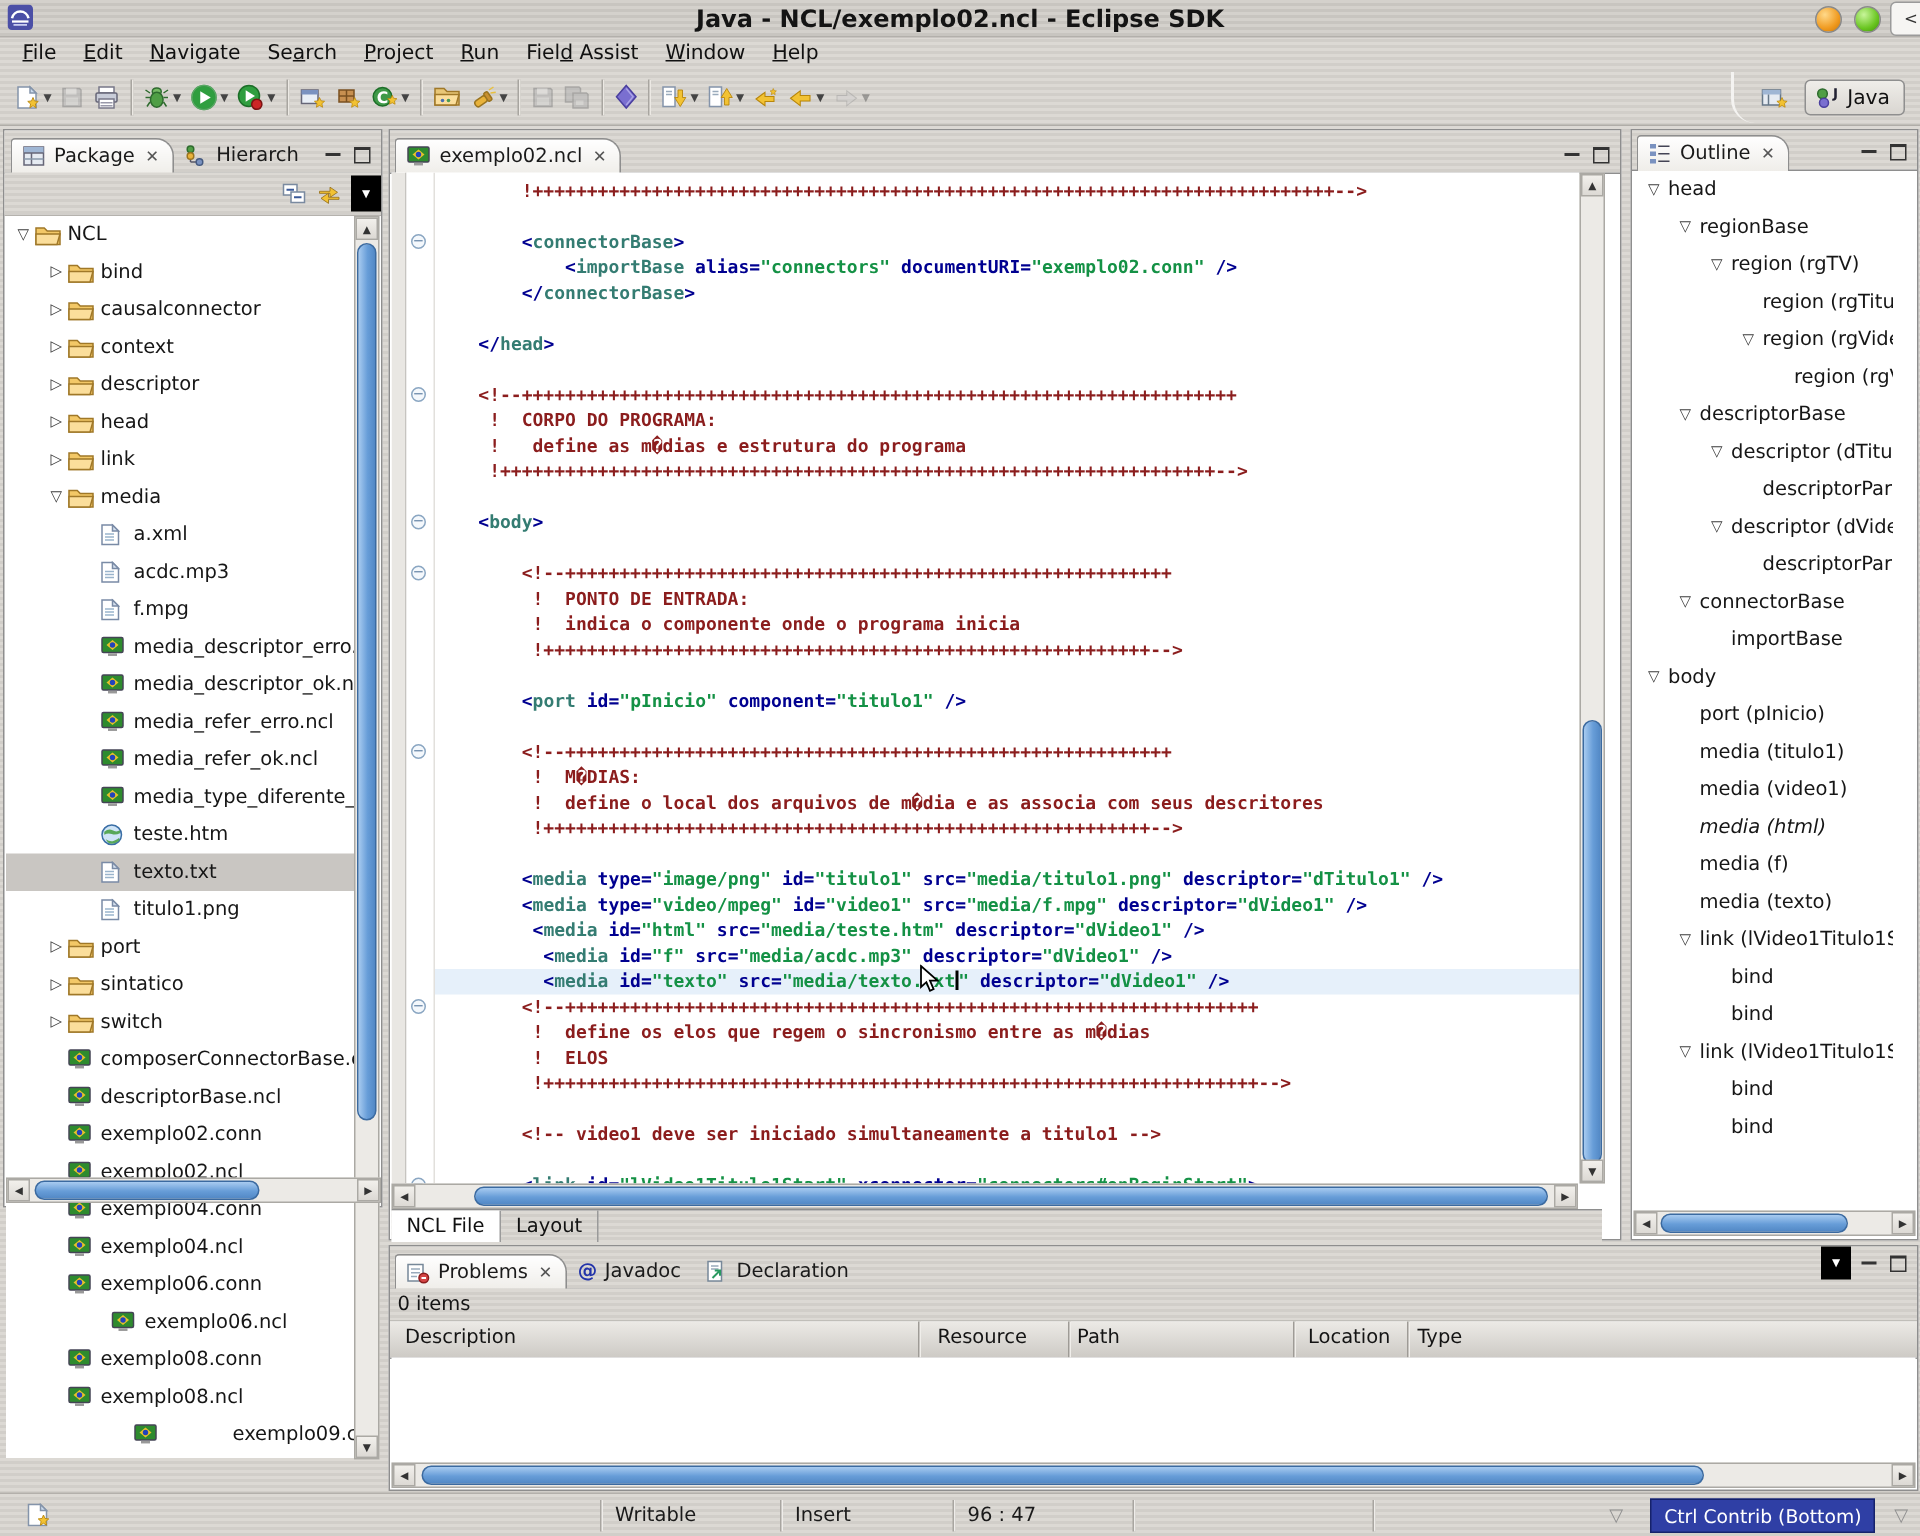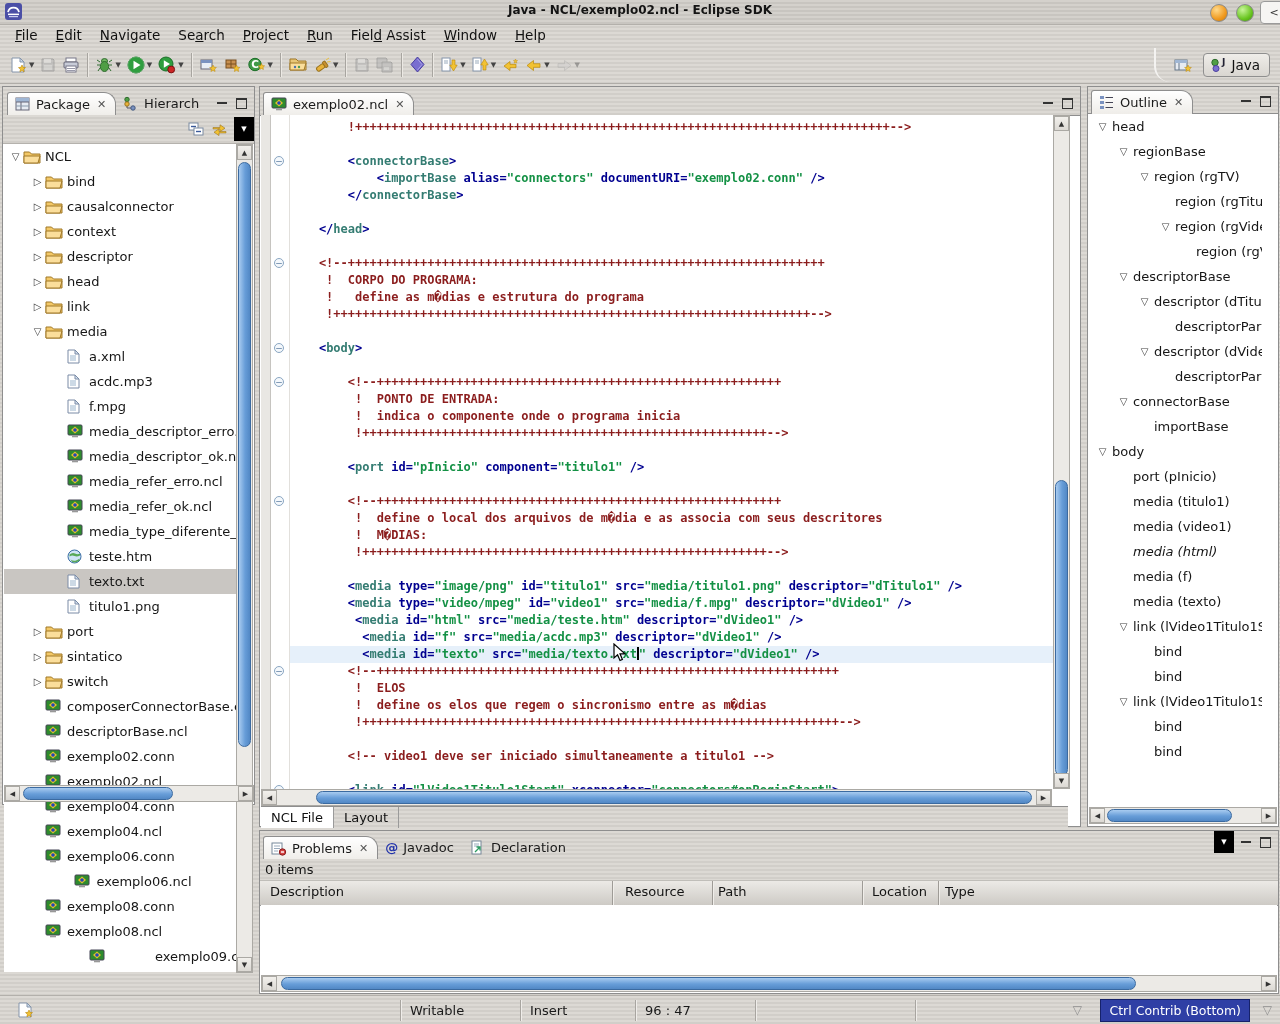--- a/index.html
+++ b/index.html
@@ -10,21 +10,21 @@
     -webkit-font-smoothing:antialiased;
   }
   .abs{position:absolute}
   .ic{display:inline-flex;align-items:center;justify-content:center;line-height:0}
 
   
   #titlebar{left:0;top:0;width:1280px;height:24px;
     background:repeating-linear-gradient(180deg,#d4d1cc 0 2px,#c8c5c0 2px 4px);
     border-bottom:1px solid #b3b0ab}
   #titlebar .title{position:absolute;left:0;right:0;top:3px;text-align:center;
-    font-size:12px;font-weight:bold;color:#141414}
+    font-size:16px;font-weight:bold;color:#141414}
   .winball{position:absolute;top:4px;width:16px;height:16px;border-radius:50%;border:1px solid #8a8a8a}
   #ball-min{right:52px;background:radial-gradient(circle at 35% 30%,#ffd98a,#f09a1f 60%,#c97608)}
   #ball-max{right:26px;background:radial-gradient(circle at 35% 30%,#c8f59a,#69c520 60%,#3f8f0a)}
   #btn-shade{right:-8px;top:1px;width:26px;height:21px;background:#f6f5f3;border:1px solid #9a9a9a;
     border-radius:4px;font-size:11px;color:#333;display:flex;align-items:center;justify-content:center}
 
   
   #menubar{left:0;top:24px;width:1280px;height:22px;display:flex;align-items:center;padding-left:6px;box-sizing:border-box}
   .menu-item{font-size:13.5px;color:#111;padding:1px 9px;white-space:pre}
   .menu-item .u{text-decoration:underline}
@@ -953,32 +953,32 @@
         <div class="cl"><span class="p">    &lt;</span><span class="t">body</span><span class="p">&gt;</span></div>
         <div class="cl"></div>
         <div class="cl"><span class="c">        &lt;!--++++++++++++++++++++++++++++++++++++++++++++++++++++++++</span></div>
         <div class="cl"><span class="c">         !  PONTO DE ENTRADA:</span></div>
         <div class="cl"><span class="c">         !  indica o componente onde o programa inicia</span></div>
         <div class="cl"><span class="c">         !++++++++++++++++++++++++++++++++++++++++++++++++++++++++--&gt;</span></div>
         <div class="cl"></div>
         <div class="cl"><span class="p">        &lt;</span><span class="t">port</span><span class="x"> </span><span class="a">id</span><span class="p">=</span><span class="v">"pInicio"</span><span class="x"> </span><span class="a">component</span><span class="p">=</span><span class="v">"titulo1"</span><span class="x"> </span><span class="p">/&gt;</span></div>
         <div class="cl"></div>
         <div class="cl"><span class="c">        &lt;!--++++++++++++++++++++++++++++++++++++++++++++++++++++++++</span></div>
+        <div class="cl"><span class="c">         !  M�DIAS:</span></div>
         <div class="cl"><span class="c">         !  define o local dos arquivos de m�dia e as associa com seus descritores</span></div>
-        <div class="cl"><span class="c">         !  M�DIAS:</span></div>
         <div class="cl"><span class="c">         !++++++++++++++++++++++++++++++++++++++++++++++++++++++++--&gt;</span></div>
         <div class="cl"></div>
         <div class="cl"><span class="p">        &lt;</span><span class="t">media</span><span class="x"> </span><span class="a">type</span><span class="p">=</span><span class="v">"image/png"</span><span class="x"> </span><span class="a">id</span><span class="p">=</span><span class="v">"titulo1"</span><span class="x"> </span><span class="a">src</span><span class="p">=</span><span class="v">"media/titulo1.png"</span><span class="x"> </span><span class="a">descriptor</span><span class="p">=</span><span class="v">"dTitulo1"</span><span class="x"> </span><span class="p">/&gt;</span></div>
         <div class="cl"><span class="p">        &lt;</span><span class="t">media</span><span class="x"> </span><span class="a">type</span><span class="p">=</span><span class="v">"video/mpeg"</span><span class="x"> </span><span class="a">id</span><span class="p">=</span><span class="v">"video1"</span><span class="x"> </span><span class="a">src</span><span class="p">=</span><span class="v">"media/f.mpg"</span><span class="x"> </span><span class="a">descriptor</span><span class="p">=</span><span class="v">"dVideo1"</span><span class="x"> </span><span class="p">/&gt;</span></div>
         <div class="cl"><span class="p">         &lt;</span><span class="t">media</span><span class="x"> </span><span class="a">id</span><span class="p">=</span><span class="v">"html"</span><span class="x"> </span><span class="a">src</span><span class="p">=</span><span class="v">"media/teste.htm"</span><span class="x"> </span><span class="a">descriptor</span><span class="p">=</span><span class="v">"dVideo1"</span><span class="x"> </span><span class="p">/&gt;</span></div>
         <div class="cl"><span class="p">          &lt;</span><span class="t">media</span><span class="x"> </span><span class="a">id</span><span class="p">=</span><span class="v">"f"</span><span class="x"> </span><span class="a">src</span><span class="p">=</span><span class="v">"media/acdc.mp3"</span><span class="x"> </span><span class="a">descriptor</span><span class="p">=</span><span class="v">"dVideo1"</span><span class="x"> </span><span class="p">/&gt;</span></div>
         <div class="cl cur"><span class="p">          &lt;</span><span class="t">media</span><span class="x"> </span><span class="a">id</span><span class="p">=</span><span class="v">"texto"</span><span class="x"> </span><span class="a">src</span><span class="p">=</span><span class="v">"media/texto.txt</span><span class="caret"></span><span class="v">"</span><span class="x"> </span><span class="a">descriptor</span><span class="p">=</span><span class="v">"dVideo1"</span><span class="x"> </span><span class="p">/&gt;</span></div>
         <div class="cl"><span class="c">        &lt;!--++++++++++++++++++++++++++++++++++++++++++++++++++++++++++++++++</span></div>
+        <div class="cl"><span class="c">         !  define os elos que regem o sincronismo entre as m�dias</span></div>
         <div class="cl"><span class="c">         !  ELOS</span></div>
-        <div class="cl"><span class="c">         !  define os elos que regem o sincronismo entre as m�dias</span></div>
         <div class="cl"><span class="c">         !++++++++++++++++++++++++++++++++++++++++++++++++++++++++++++++++++--&gt;</span></div>
         <div class="cl"></div>
         <div class="cl"><span class="c">        &lt;!-- video1 deve ser iniciado simultaneamente a titulo1 --&gt;</span></div>
         <div class="cl"></div>
         <div class="cl"><span class="p">        &lt;</span><span class="t">link</span><span class="x"> </span><span class="a">id</span><span class="p">=</span><span class="v">"lVideo1Titulo1Start"</span><span class="x"> </span><span class="a">xconnector</span><span class="p">=</span><span class="v">"connectors#onBeginStart"</span><span class="p">&gt;</span></div>
       </div>
     <div id="mousecursor">
       <svg width="13" height="19">
           <path d="M1 1 L1 15 L4.6 11.8 L7 17.5 L9.4 16.4 L7 10.8 L12 10.8 Z" fill="#fff" stroke="#000" stroke-width="1.2"></path>
         </svg>

